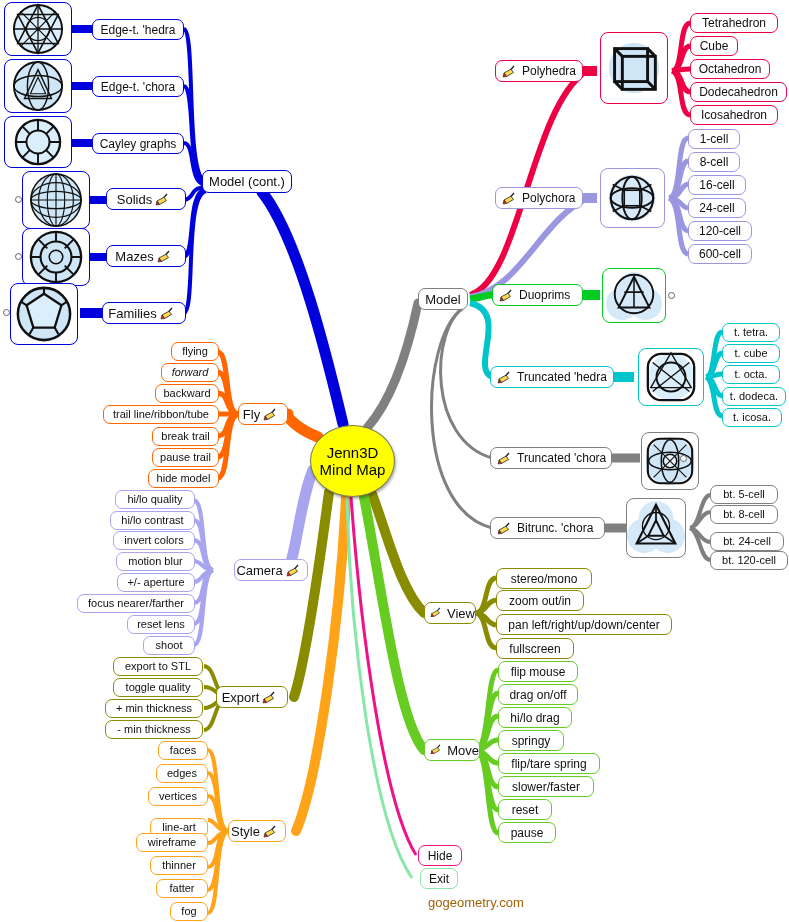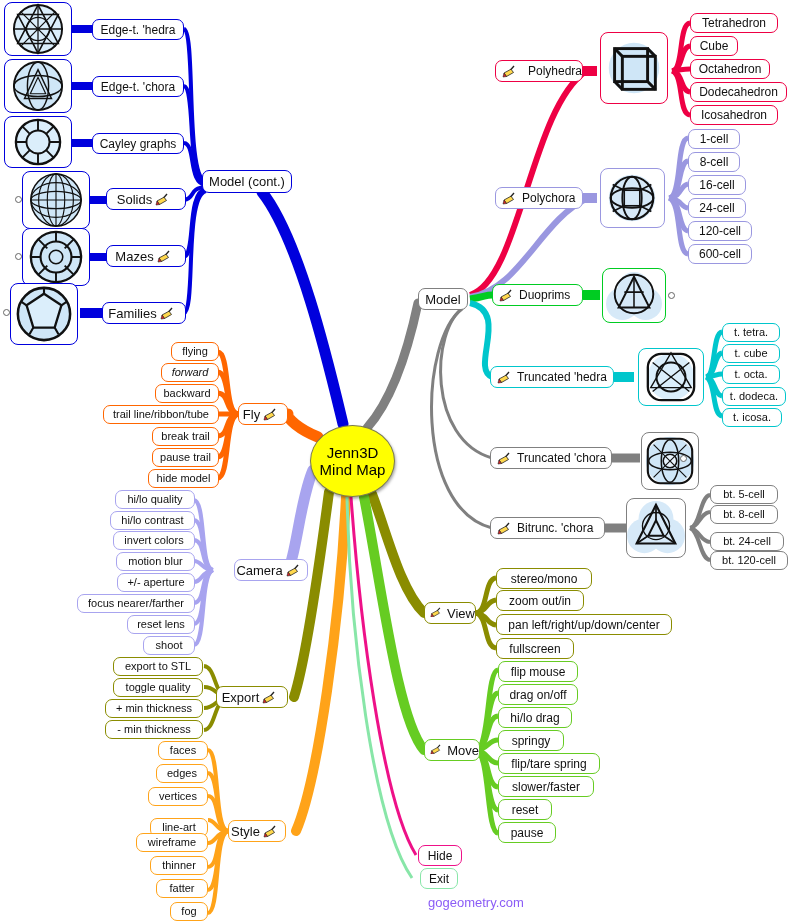--- a/index.html
+++ b/index.html
@@ -21,21 +21,21 @@
   .thumb{position:absolute;box-sizing:border-box;background:#fff;
          border:1.4px solid #555;border-radius:8px;overflow:hidden;}
   .thumb svg{display:block;width:100%;height:100%;}
 
   .handle{position:absolute;width:7px;height:7px;border-radius:50%;
           background:#fff;border:1.2px solid #666;box-sizing:border-box;}
 
   .broom{display:inline-block;width:17px;height:13px;vertical-align:middle;margin:0 3px;}
   .broom svg{display:block;}
 
-  .footer{position:absolute;color:#8b5cf6;font-size:13px;}
+  .footer{position:absolute;color:#a16207;font-size:13px;}
 </style>
 </head>
 <body>
 
 <div id="canvas">
 
   <svg id="links" viewBox="0 0 789 922">
     <defs>
       
     </defs>
@@ -155,21 +155,21 @@
 
   <div class="node central" style="left:310px;top:425px;width:85px;height:72px;">
     <span class="lbl">Jenn3D</span>
     <span class="lbl">Mind Map</span>
   </div>
 
   <div class="node" style="left:418px;top:288px;width:50px;height:22px;border-color:#808080;font-size:13px;">
     <span>Model</span>
   </div>
 
-  <div class="node" style="left:495px;top:60px;width:88px;height:22px;border-color:#ee0044;font-size:12px;justify-content:space-between;padding-left:3px;">
+  <div class="node" style="left:495px;top:60px;width:88px;height:22px;border-color:#ee0044;font-size:12px;justify-content:flex-start;padding-left:3px;">
     <span class="broom">
       <svg viewBox="0 0 17 13">
           <path d="M12 1 L8.5 5" stroke="#222" stroke-width="1.3" fill="none"></path>
           <path d="M2 8 L9 4.2 L11.5 7.5 L4.5 11.5 Z" fill="#ffd84d" stroke="#222" stroke-width=".8"></path>
           <path d="M2 8 L4.5 11.5 L1 12 Z" fill="#e02020" stroke="#222" stroke-width=".6"></path>
         </svg>
     </span>
     <span>Polyhedra</span>
   </div>
   <div class="thumb" style="left:600px;top:32px;width:68px;height:72px;border-color:#ee0044;">

